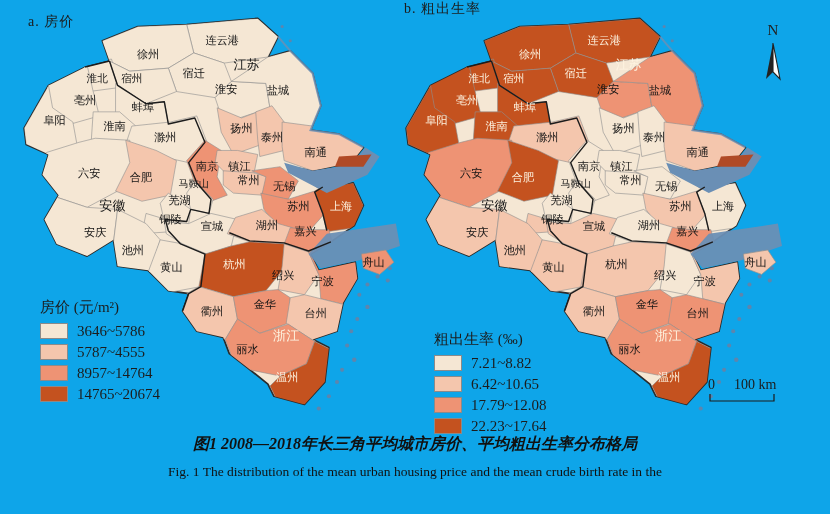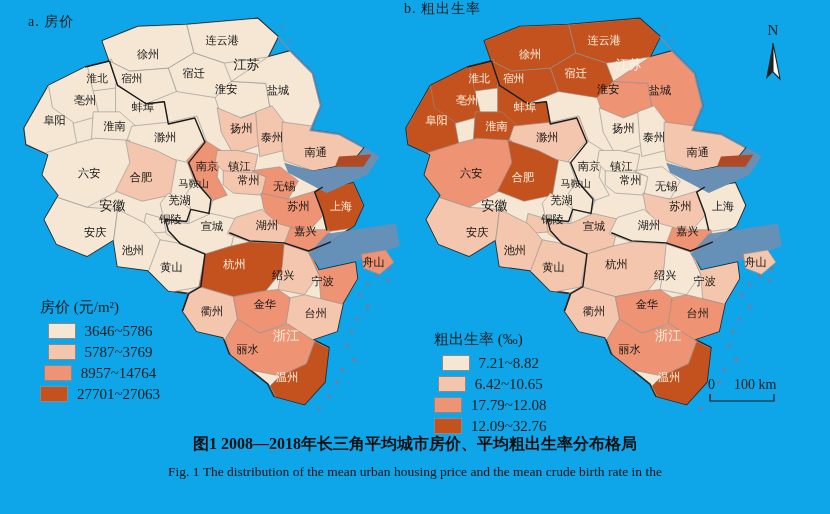--- a/index.html
+++ b/index.html
@@ -8,28 +8,28 @@
   .panel-title{position:absolute;font-size:14px;color:#1c1c1c;letter-spacing:1px;}
   #title-a{left:28px;top:13px;}
   #title-b{left:404px;top:0;}
   .map-svg{position:absolute;top:12px;width:386px;height:412px;}
   #svg-a{left:16px;}
   #svg-b{left:398px;}
   .legend{position:absolute;padding-left:8px;}
   #legend-a{left:32px;top:298px;}
   #legend-b{left:426px;top:330px;font-family:Liberation Serif, serif;}
   .legend-title{font-size:15px;color:#1c1c1c;margin-bottom:6px;}
-  .legend-row{display:flex;align-items:center;margin-bottom:5px;height:16px;justify-content:center;}
+  .legend-row{display:flex;align-items:center;margin-bottom:5px;height:16px;}
   .legend-swatch{width:26px;height:14px;border:1px solid #8a8a8a;margin-right:9px;flex:0 0 auto;}
   .legend-label{font-size:15px;color:#1c1c1c;white-space:nowrap;}
   #north{position:absolute;left:753px;top:22px;width:40px;height:64px;text-align:center;}
   #north .n-letter{font-size:15px;color:#222;}
   #scalebar{position:absolute;left:700px;top:376px;width:120px;height:32px;}
   #caption{position:absolute;left:0;top:434px;width:830px;text-align:center;color:#111;}
-  #caption .cn{font-size:16px;font-weight:bold;margin-bottom:6px;}
+  #caption .cn{font-size:16px;font-weight:bold;margin-bottom:6px;font-style:italic;}
   #caption .en1,#caption .en2{font-size:13.5px;line-height:21px;}
 </style>
 </head>
 <body>
 
 <div id="stage">
 
   <div class="panel-title" id="title-a">a. 房价</div>
   <div class="panel-title" id="title-b">b. 粗出生率</div>
 
@@ -280,29 +280,29 @@
 
   <div class="legend" id="legend-a">
     <div class="legend-title">房价 (元/m²)</div>
     <div class="legend-items">
         <div class="legend-row">
           <div class="legend-swatch" style="background: rgb(245, 231, 212);"></div>
           <div class="legend-label">3646~5786</div>
         </div>
         <div class="legend-row">
           <div class="legend-swatch" style="background: rgb(244, 198, 173);"></div>
-          <div class="legend-label">5787~3769</div>
+          <div class="legend-label">5787~4555</div>
         </div>
         <div class="legend-row">
           <div class="legend-swatch" style="background: rgb(238, 147, 116);"></div>
           <div class="legend-label">8957~14764</div>
         </div>
         <div class="legend-row">
           <div class="legend-swatch" style="background: rgb(196, 82, 31);"></div>
-          <div class="legend-label">27701~27063</div>
+          <div class="legend-label">14765~20674</div>
         </div>
       </div>
   </div>
 
   <div class="legend" id="legend-b">
     <div class="legend-title">粗出生率 (‰)</div>
     <div class="legend-items">
         <div class="legend-row">
           <div class="legend-swatch" style="background: rgb(245, 231, 212);"></div>
           <div class="legend-label">7.21~8.82</div>
@@ -310,21 +310,21 @@
         <div class="legend-row">
           <div class="legend-swatch" style="background: rgb(244, 198, 173);"></div>
           <div class="legend-label">6.42~10.65</div>
         </div>
         <div class="legend-row">
           <div class="legend-swatch" style="background: rgb(238, 147, 116);"></div>
           <div class="legend-label">17.79~12.08</div>
         </div>
         <div class="legend-row">
           <div class="legend-swatch" style="background: rgb(196, 82, 31);"></div>
-          <div class="legend-label">12.09~32.76</div>
+          <div class="legend-label">22.23~17.64</div>
         </div>
       </div>
   </div>
 
   <div id="north">
     <div class="n-letter">N</div>
     <svg width="32" height="44" viewBox="0 0 32 44">
       <polygon points="16,4 9,40 16,33" fill="#222"></polygon>
       <polygon points="16,4 23,40 16,33" fill="#fdfdfc" stroke="#222" stroke-width="1.1"></polygon>
     </svg>

